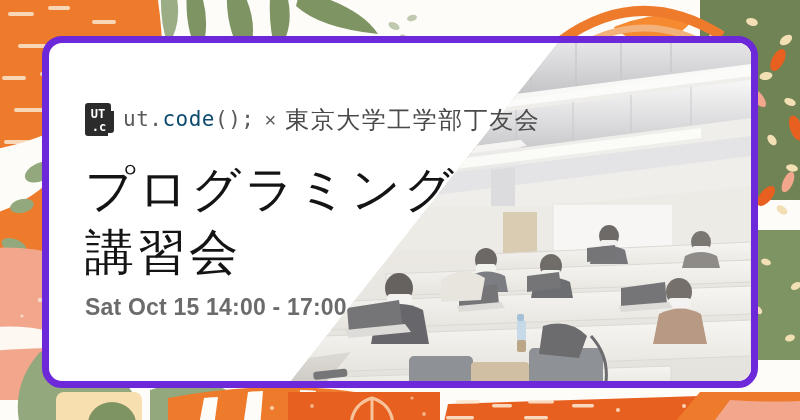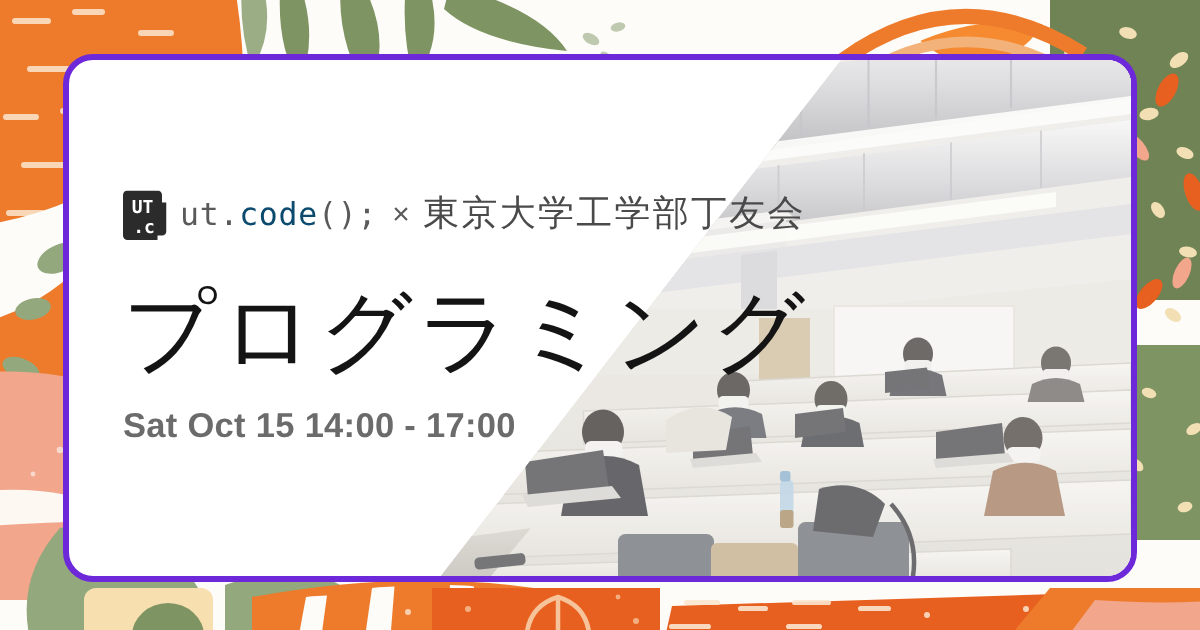--- a/index.html
+++ b/index.html
@@ -29,21 +29,21 @@
   }
 
   
   #card {
     position: absolute;
     left: 42px;
     top: 36px;
     width: 716px;
     height: 352px;
     background: #ffffff;
-    border: 4px solid #6d28d9;
+    border: 7px solid #6d28d9;
     border-radius: 20px;
     box-sizing: border-box;
     overflow: hidden;
     z-index: 5;
   }
 
   
   #card-photo {
     position: absolute;
     right: 0;
@@ -101,21 +101,21 @@
   }
 
   .brand-org {
     font-size: 24px;
     color: #4a4a4a;
     letter-spacing: 1.5px;
     line-height: 1;
   }
 
   .headline {
-    font-size: 61px;
+    font-size: 49px;
     color: #141414;
     letter-spacing: 3px;
     line-height: 1.28;
     font-weight: 400;
     margin: 0;
   }
   .headline .ln { display: block; }
 
   .datetime {
     margin-top: 10px;
@@ -476,18 +476,19 @@
             <text x="14" y="28" font-family="DejaVu Sans Mono, monospace" font-size="12" font-weight="bold" fill="#ffffff" text-anchor="middle">.c</text>
           </svg>
         </span>
         <span class="brand-code"><span>ut.</span><span class="grn">code</span><span>();</span></span>
         <span class="brand-sep">×</span>
         <span class="brand-org">東京大学工学部丁友会</span>
       </div>
 
       <h1 class="headline">
         <span class="ln">プログラミング</span>
+        <span class="ln">講習会</span>
       </h1>
 
       <div class="datetime">Sat Oct 15 14:00 - 17:00</div>
     </div>
   </div>
 </div>
 
 </body></html>

